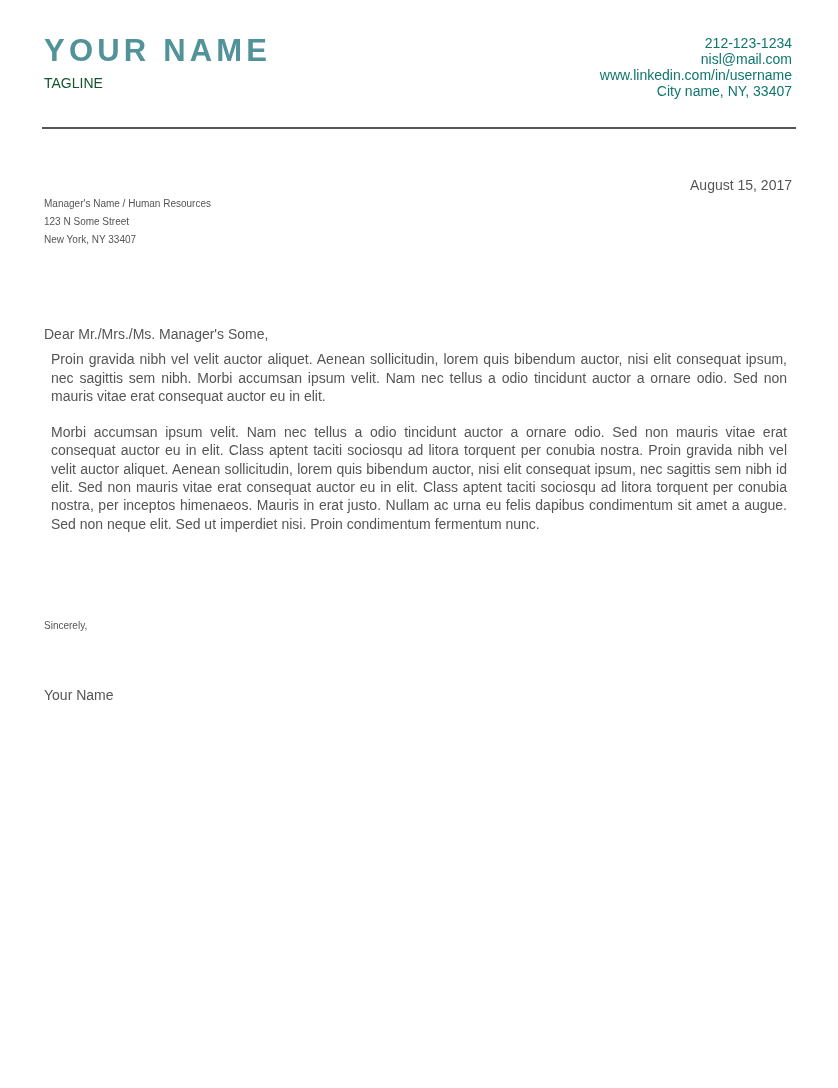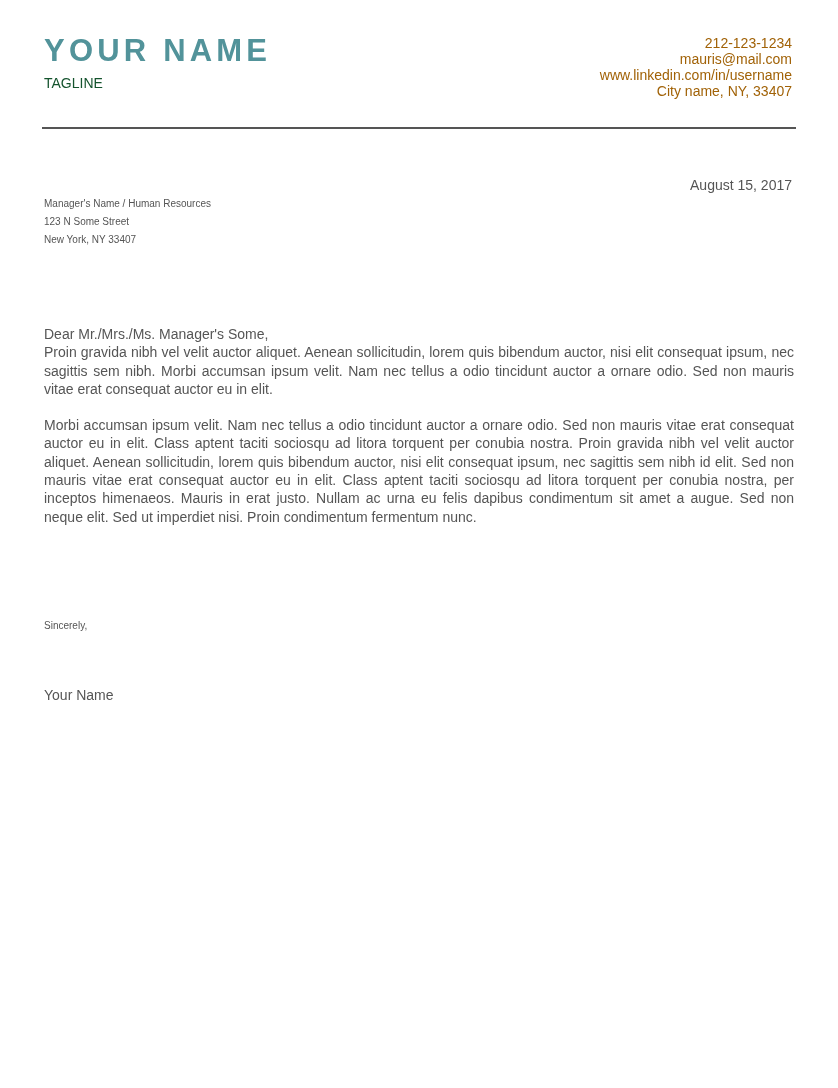--- a/index.html
+++ b/index.html
@@ -40,21 +40,21 @@
       line-height: 16px;
       color: #14532d;
     }
     .contact {
       position: absolute;
       right: 44px;
       top: 35px;
       text-align: right;
       font-size: 14px;
       line-height: 16px;
-      color: #a16207;
+      color: #0f766e;
     }
     .contact div { white-space: nowrap; }
     .divider {
       position: absolute;
       left: 42px;
       top: 127px;
       width: 754px;
       height: 0;
       border-top: 2px solid #555555;
     }
@@ -74,21 +74,21 @@
     }
     .body {
       position: absolute;
       left: 44px;
       top: 325px;
       width: 750px;
       font-size: 14px;
       line-height: 18.3px;
     }
     .body p {
-      margin: 0;
+      margin: 7px;
       text-align: justify;
     }
     .body .salutation { margin: 0; }
     .body p + p { margin-top: 18px; }
     .closing {
       position: absolute;
       left: 44px;
       top: 618px;
       font-size: 10px;
       line-height: 16px;
@@ -104,21 +104,21 @@
 </head>
 <body>
 
 <div class="page">
 
   <div class="name">YOUR NAME</div>
   <div class="tagline">TAGLINE</div>
 
   <div class="contact">
     <div>212-123-1234</div>
-    <div>mauris@mail.com</div>
+    <div>nisl@mail.com</div>
     <div>www.linkedin.com/in/username</div>
     <div>City name, NY, 33407</div>
   </div>
 
   <div class="divider"></div>
 
   <div class="date">August 15, 2017</div>
 
   <div class="recipient">
     <div>Manager's Name / Human Resources</div>

